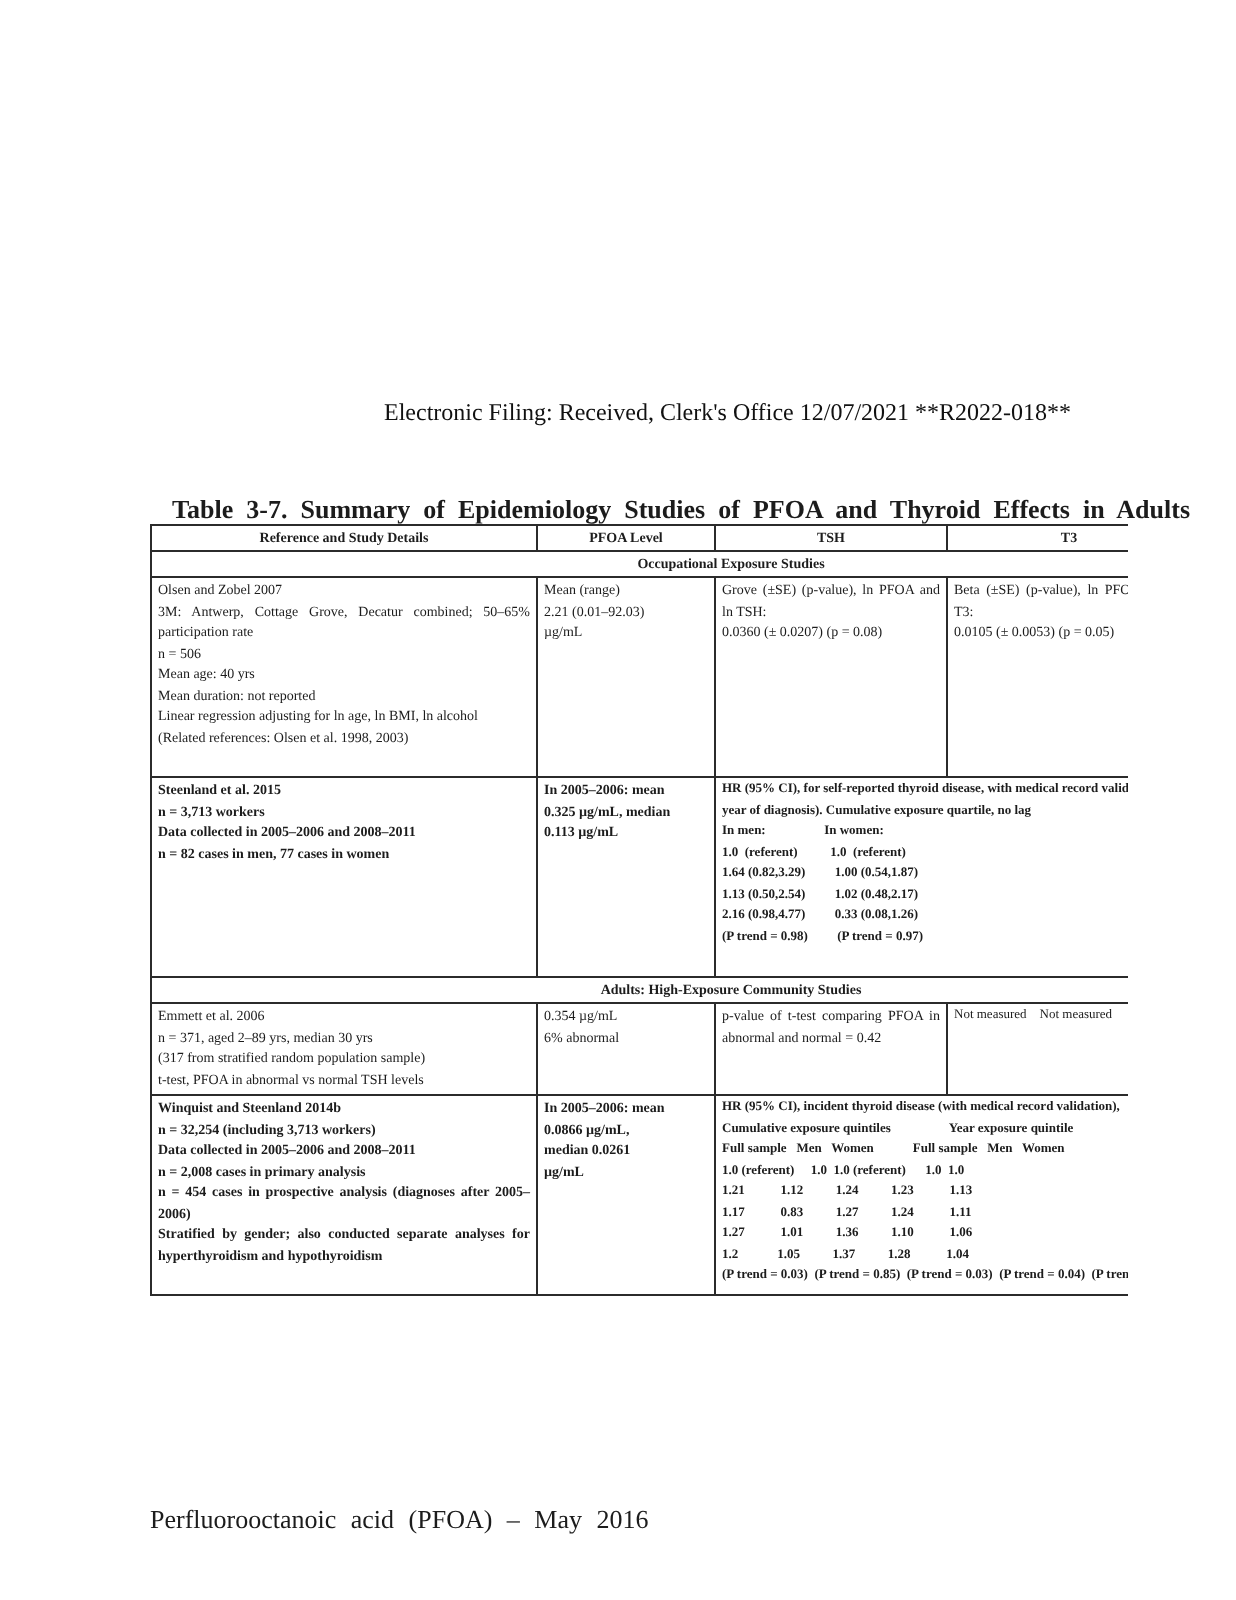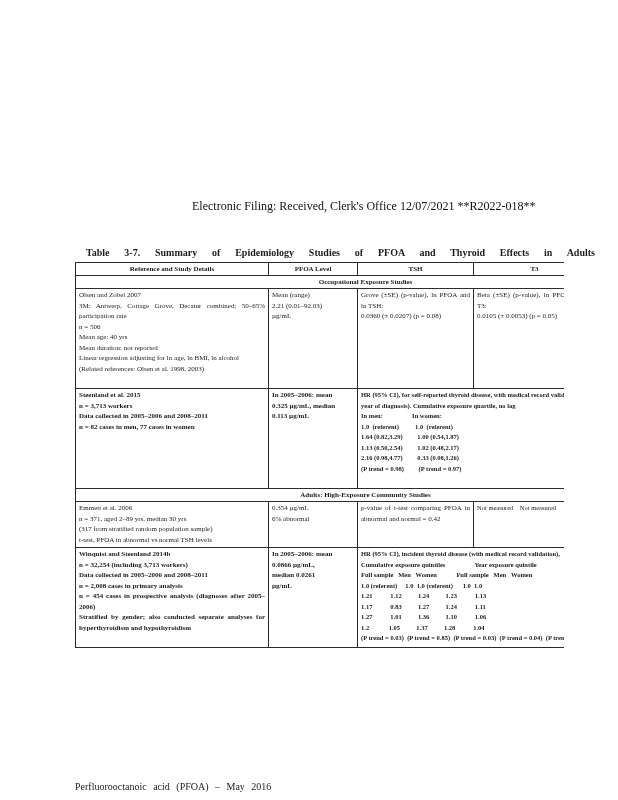--- a/index.html
+++ b/index.html
@@ -17,21 +17,21 @@
     top: 199px; left: 192px;
     font-family: Liberation Serif, serif;
     font-size: 12px;
     white-space: nowrap;
     color: #111;
   }
   .table-title {
     position: absolute;
     top: 247px; left: 86px; width: 509px;
     font-weight: bold;
-    font-size: 10px;
+    font-size: 13px;
     text-align: justify;
     text-align-last: justify;
   }
   .table-wrap {
     position: absolute;
     top: 262px; left: 75px;
     width: 489px;
     overflow: hidden;
   }
   table.doc-table {
@@ -70,22 +70,22 @@
     white-space: pre-wrap;
     text-align: left;
     font-size: 6.5px;
   }
   tbody tr:nth-child(2) > td { height: 100px; }
   tbody tr:nth-child(3) > td { height: 100px; font-weight: bold; }
   tbody tr:nth-child(5) > td { height: 44px; }
   tbody tr:nth-child(6) > td { height: 100px; font-weight: bold; }
   .page-footer {
     position: absolute;
-    top: 781px; left: 75px;
-    font-size: 10px;
+    top: 752px; left: 75px;
+    font-size: 13px;
     word-spacing: 4px;
     white-space: nowrap;
   }
 </style>
 </head>
 <body>
 
 <div class="filing-header">Electronic Filing: Received, Clerk's Office 12/07/2021 **R2022-018**</div>
 
 <div class="table-title">Table 3-7. Summary of Epidemiology Studies of PFOA and Thyroid Effects in Adults</div>

